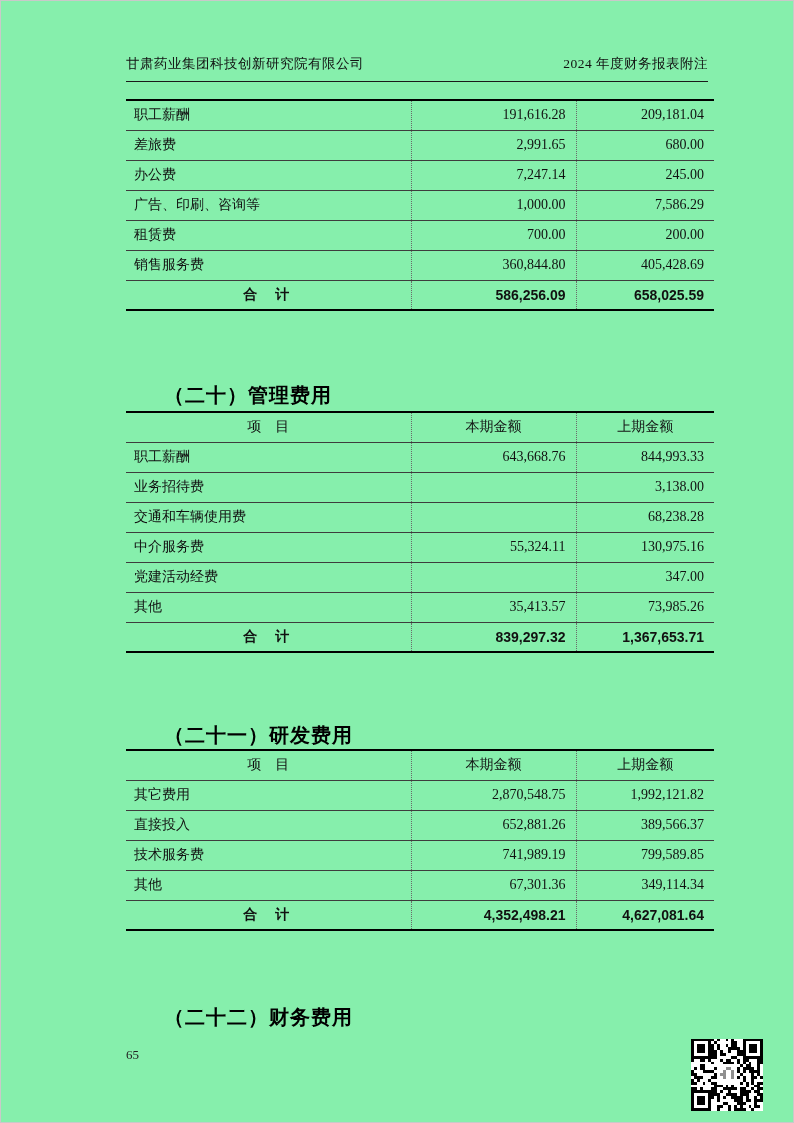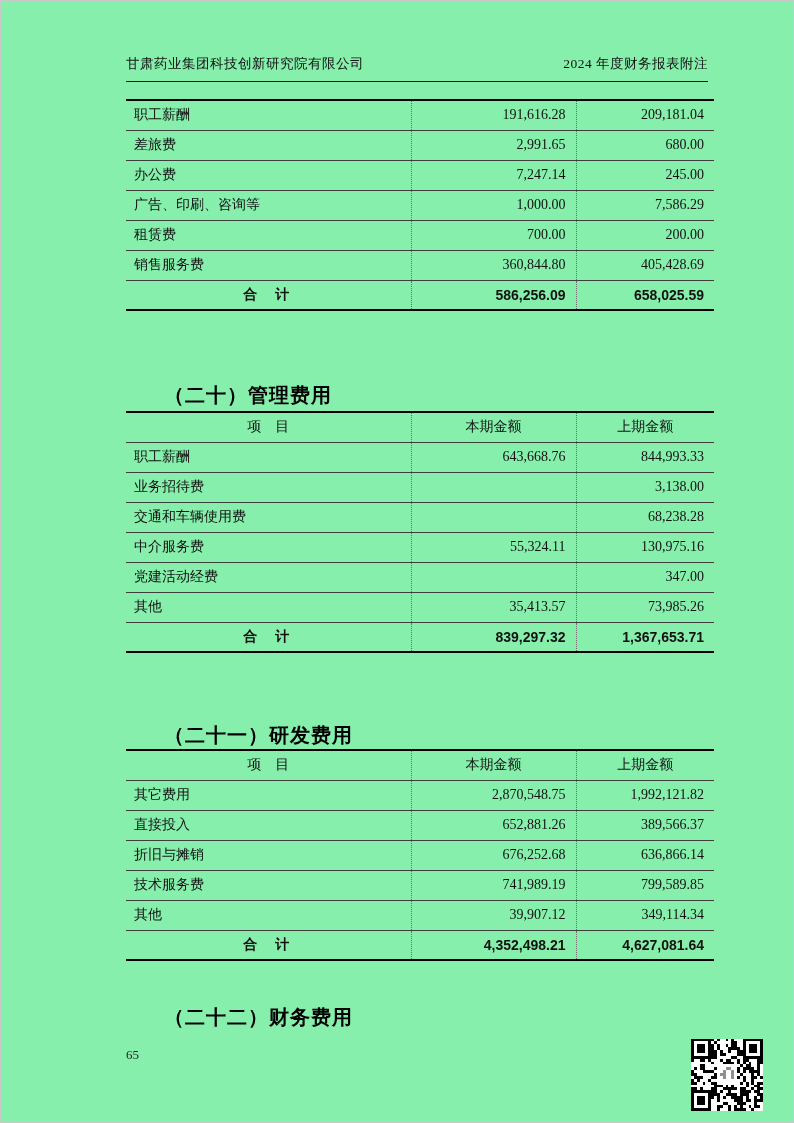--- a/index.html
+++ b/index.html
@@ -203,32 +203,27 @@
           <td class="lbl">其它费用</td>
           <td class="num">2,870,548.75</td>
           <td class="num">1,992,121.82</td>
         </tr>
         <tr>
           <td class="lbl">直接投入</td>
           <td class="num">652,881.26</td>
           <td class="num">389,566.37</td>
         </tr>
         <tr>
-          <td class="lbl">折旧与摊销</td>
-          <td class="num">676,252.68</td>
-          <td class="num">636,866.14</td>
-        </tr>
-        <tr>
           <td class="lbl">技术服务费</td>
           <td class="num">741,989.19</td>
           <td class="num">799,589.85</td>
         </tr>
         <tr>
           <td class="lbl">其他</td>
-          <td class="num">39,907.12</td>
+          <td class="num">67,301.36</td>
           <td class="num">349,114.34</td>
         </tr>
         <tr class="total-row">
           <td class="lbl">合　计</td>
           <td class="num">4,352,498.21</td>
           <td class="num">4,627,081.64</td>
         </tr>
       </tbody>
   </table>
 

